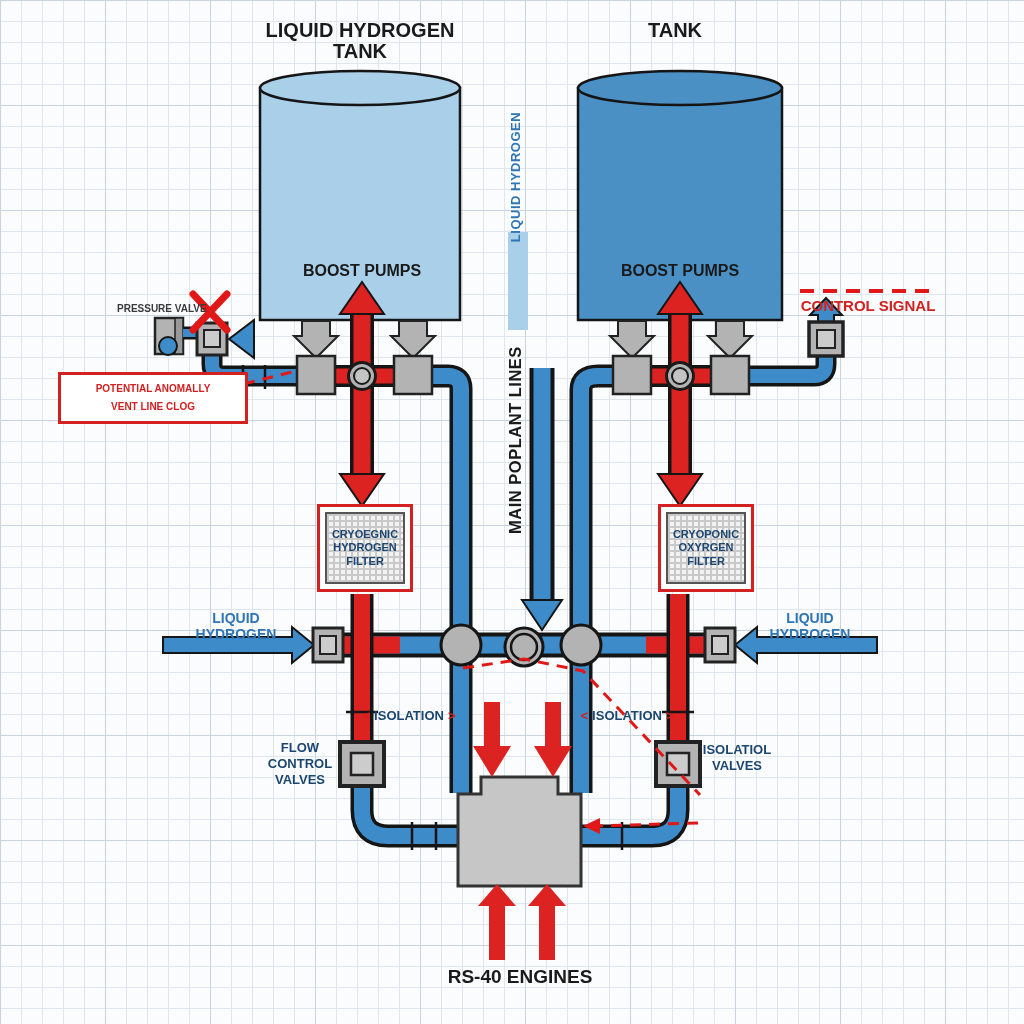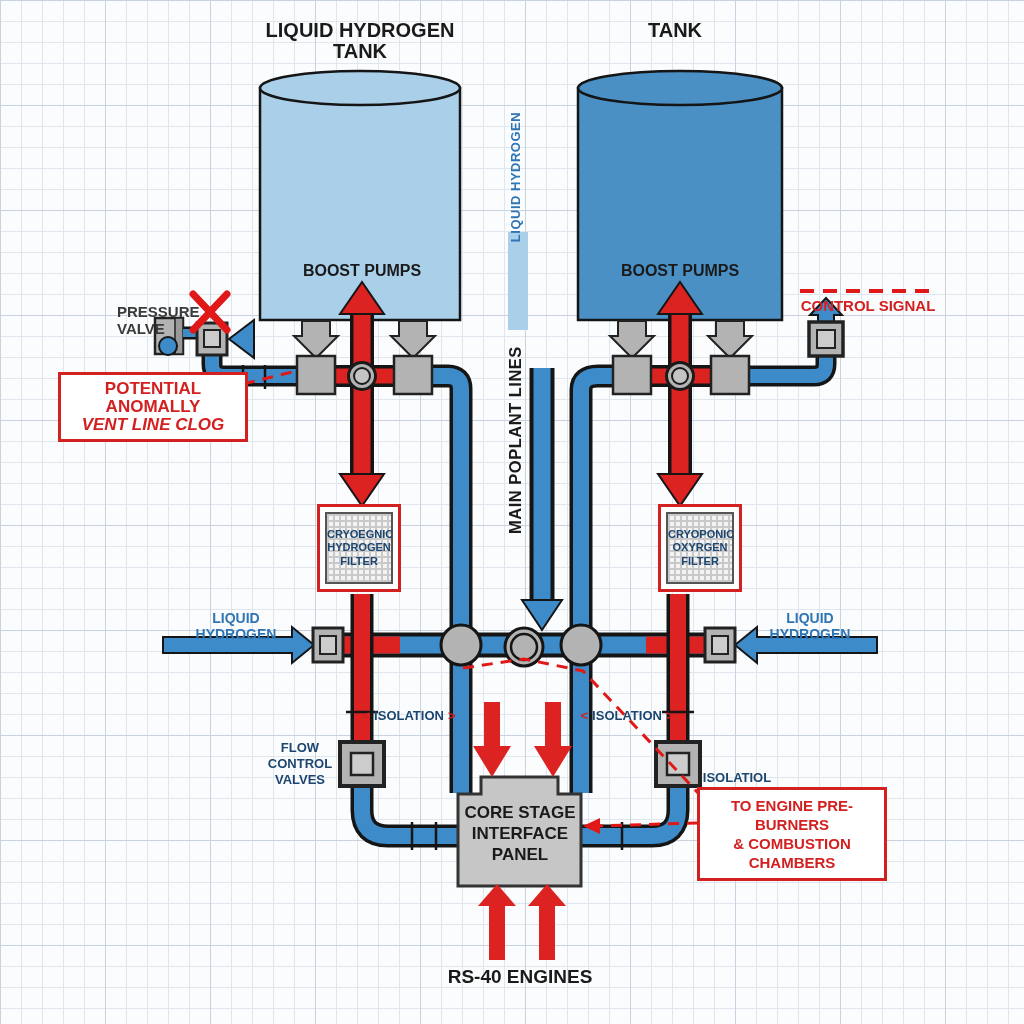--- a/index.html
+++ b/index.html
@@ -17,21 +17,21 @@
   .b{stroke:#3d8bc9;fill:none;}
   .r{stroke:#dd2222;fill:none;}
   .lbl{position:absolute;font-weight:bold;color:#1a1a1a;}
   .ctr{text-align:center;}
   .navy{color:#1c4670;}
   .blue{color:#2e75b6;}
   .red{color:#d32020;text-align:center;}
   .vert{transform:rotate(-90deg);}
   .redbox{position:absolute;border:3px solid #d32020;background:#ffffff;
     color:#d32020;font-weight:bold;text-align:center;box-sizing:border-box;}
-  .filter-outer{position:absolute;width:84px;height:88px;border:3px solid #d32020;
+  .filter-outer{position:absolute;width:96px;height:88px;border:3px solid #d32020;
     background:#ffffff;box-sizing:border-box;}
   .filter-inner{margin:5px;height:calc(100% - 10px);border:2px solid #555;
     box-sizing:border-box;display:flex;flex-direction:column;justify-content:center;
     text-align:center;font-weight:bold;font-size:11px;line-height:13.5px;color:#1c4670;
     background-color:#f3f3f3;
     background-image:
       repeating-linear-gradient(0deg,#c9c9c9 0 2px,transparent 2px 6px),
       repeating-linear-gradient(90deg,#c9c9c9 0 2px,transparent 2px 6px);}
   .chev{color:#d32020;}
   .iso{position:absolute;display:flex;justify-content:center;gap:4px;
@@ -215,25 +215,25 @@
   <span style="display:block;">TANK</span>
 </div>
 
 <div class="lbl ctr" style="left:298px;top:262px;width:128px;font-size:16px;">BOOST PUMPS</div>
 <div class="lbl ctr" style="left:616px;top:262px;width:128px;font-size:16px;">BOOST PUMPS</div>
 
 <div class="lbl ctr blue vert" style="left:432px;top:168px;width:170px;height:18px;font-size:13px;letter-spacing:0.5px;">LIQUID HYDROGEN</div>
 
 <div class="lbl ctr vert" style="left:416px;top:430px;width:200px;height:20px;font-size:16.5px;letter-spacing:0.5px;">MAIN POPLANT LINES</div>
 
-<div class="lbl" style="left:117px;top:303px;width:100px;font-size:15px;color:#3a3a3a;">PRESSURE VALVE</div>
-
-<div class="redbox" style="left:58px;top:372px;width:190px;font-size:17px;line-height:18px;padding:5px 3px;">
+<div class="lbl" style="left:117px;top:303px;width:100px;font-size:10px;color:#3a3a3a;">PRESSURE VALVE</div>
+
+<div class="redbox" style="left:58px;top:372px;width:190px;font-size:10px;line-height:18px;padding:5px 3px;">
   <span style="display:block;">POTENTIAL ANOMALLY</span>
-  <span style="display:block;font-style:italic;">VENT LINE CLOG</span>
+  <span style="display:block;">VENT LINE CLOG</span>
 </div>
 
 <div class="lbl red" style="left:793px;top:297px;width:150px;font-size:15px;">CONTROL SIGNAL</div>
 
 <div class="filter-outer" style="left:317px;top:504px;">
   <div class="filter-inner">
     <span>CRYOEGNIC</span>
     <span>HYDROGEN</span>
     <span>FILTER</span>
   </div>
@@ -261,30 +261,21 @@
   <span class="navy">ISOLATION</span>
   <span class="chev">&gt;</span>
 </div>
 
 <div class="lbl ctr navy" style="left:252px;top:740px;width:96px;font-size:13px;line-height:16px;">
   <span style="display:block;">FLOW CONTROL</span>
   <span style="display:block;">VALVES</span>
 </div>
 
 <div class="lbl ctr navy" style="left:698px;top:742px;width:78px;font-size:13px;line-height:16px;">
-  <span style="display:block;margin-top:28px;">ISOLATIOL</span>
+  <span style="display:block;">ISOLATIOL</span>
   <span style="display:block;">VALVES</span>
 </div>
 
-<div class="lbl ctr" style="left:460px;top:802px;width:120px;font-size:17px;line-height:21px;">
-  <span style="display:block;">CORE STAGE</span>
-  <span style="display:block;">INTERFACE</span>
-  <span style="display:block;">PANEL</span>
-</div>
-
-<div class="redbox" style="left:697px;top:787px;width:190px;font-size:15px;line-height:19px;padding:6px 2px;">
-  <span style="display:block;">TO ENGINE PRE-BURNERS</span>
-  <span style="display:block;">&amp; COMBUSTION CHAMBERS</span>
-</div>
+
 
 <div class="lbl ctr" style="left:438px;top:966px;width:164px;font-size:19px;">RS-40 ENGINES</div>
 
 </div>
 
 </body></html>

